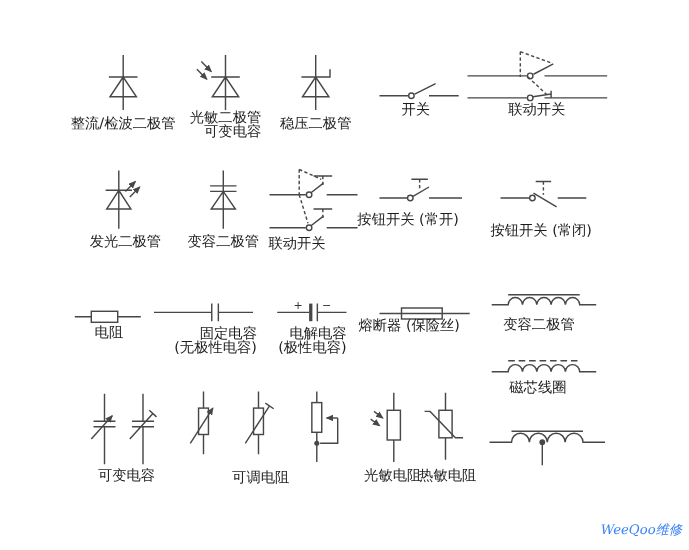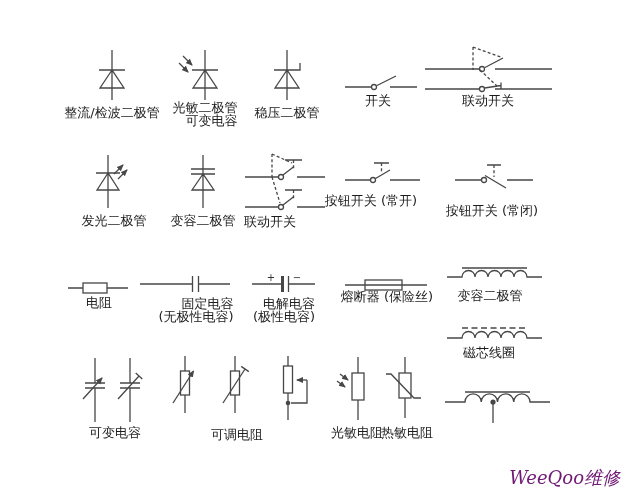--- a/index.html
+++ b/index.html
@@ -9,21 +9,21 @@
   .s{stroke:#474747;stroke-width:1.3;fill:none;stroke-linecap:butt;}
   .dash{stroke-dasharray:3,2.2;}
   .cdash{stroke-dasharray:6,3.5;}
   .pivot{fill:#ffffff;}
   .dot{fill:#474747;stroke:none;}
   .thick{stroke:#474747;stroke-width:3;fill:none;}
   .sign{font-size:10px;fill:#333;text-anchor:middle;font-family:"DejaVu Sans",sans-serif;}
   .lbl{position:absolute;transform:translateX(-50%);font-size:13px;color:#1c1c1c;
        white-space:nowrap;line-height:13px;text-align:center;}
   .ln{display:block;text-align:right;line-height:13px;}
-  .watermark{position:absolute;right:6px;bottom:10px;font-size:18px;color:#701a75;
+  .watermark{position:absolute;right:6px;bottom:10px;font-size:12px;color:#3b82f6;
              font-style:italic;font-family:"DejaVu Serif",serif;}
 </style>
 </head>
 <body>
 
 <div class="canvas">
 
   <svg width="626" height="500" viewBox="0 0 626 500">
     <defs>
       <marker id="arw" markerWidth="9" markerHeight="8" refX="6" refY="3" orient="auto" markerUnits="userSpaceOnUse">
@@ -157,21 +157,21 @@
 
   <div class="lbl" style="left:99px;top:296px">电阻</div>
   <div class="lbl" style="left:196px;top:297px">
     <span class="ln">固定电容</span>
     <span class="ln">(无极性电容)</span>
   </div>
   <div class="lbl" style="left:284px;top:297px">
     <span class="ln">电解电容</span>
     <span class="ln">(极性电容)</span>
   </div>
-  <div class="lbl" style="left:387px;top:290px">熔断器 (保险丝)</div>
+  <div class="lbl" style="left:372px;top:290px">熔断器 (保险丝)</div>
   <div class="lbl" style="left:490px;top:289px">变容二极管</div>
   <div class="lbl" style="left:489px;top:346px">磁芯线圈</div>
 
   <div class="lbl" style="left:115px;top:426px">可变电容</div>
   <div class="lbl" style="left:237px;top:428px">可调电阻</div>
   <div class="lbl" style="left:357px;top:426px">光敏电阻</div>
   <div class="lbl" style="left:407px;top:426px">热敏电阻</div>
 
   <div class="watermark">WeeQoo维修</div>
 </div>

